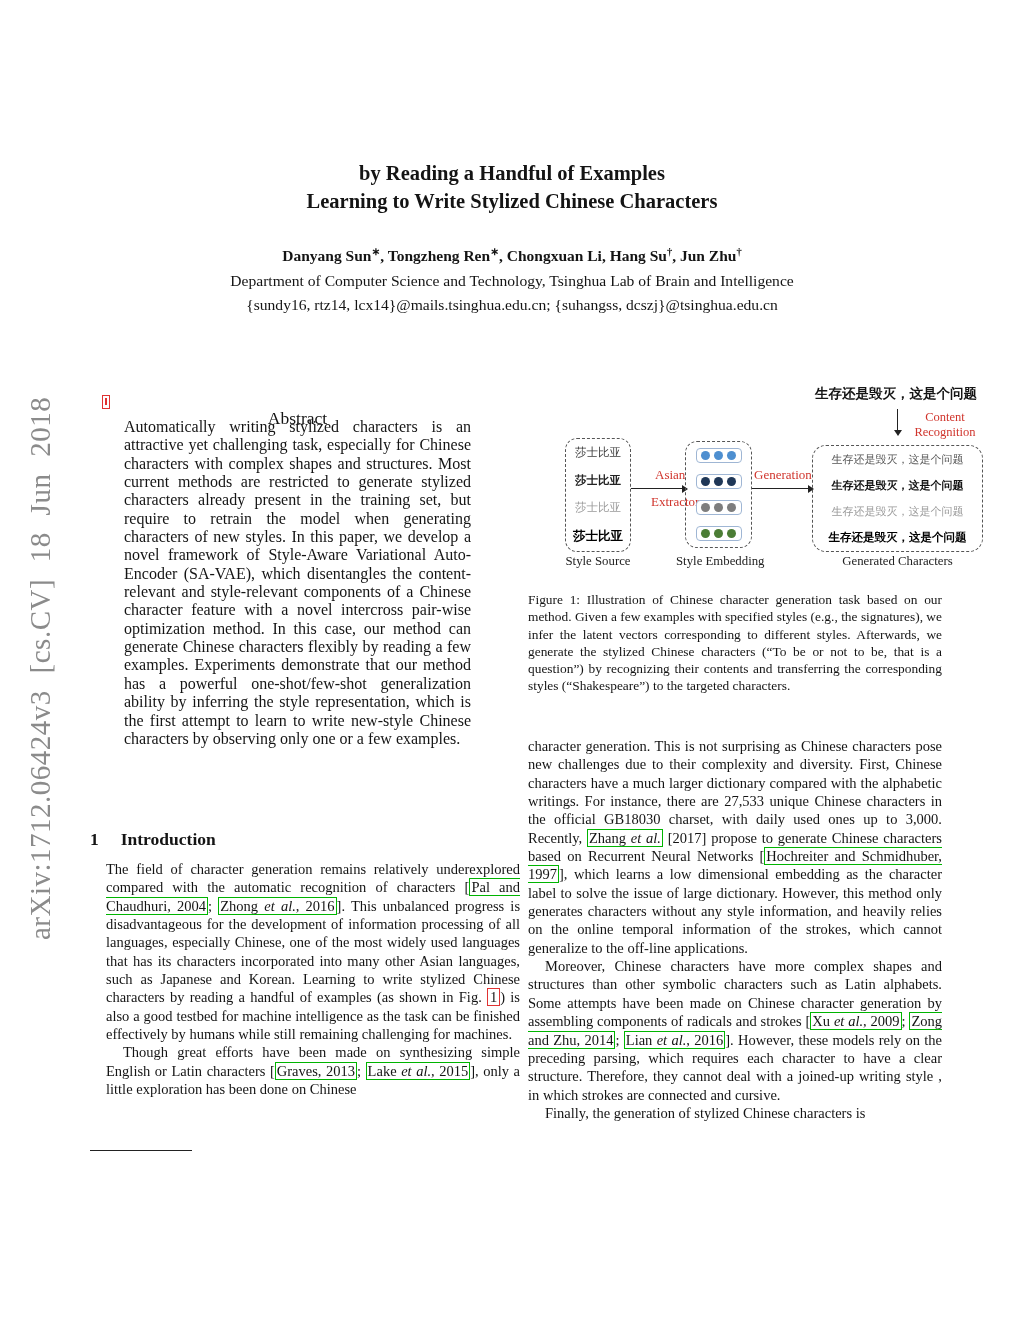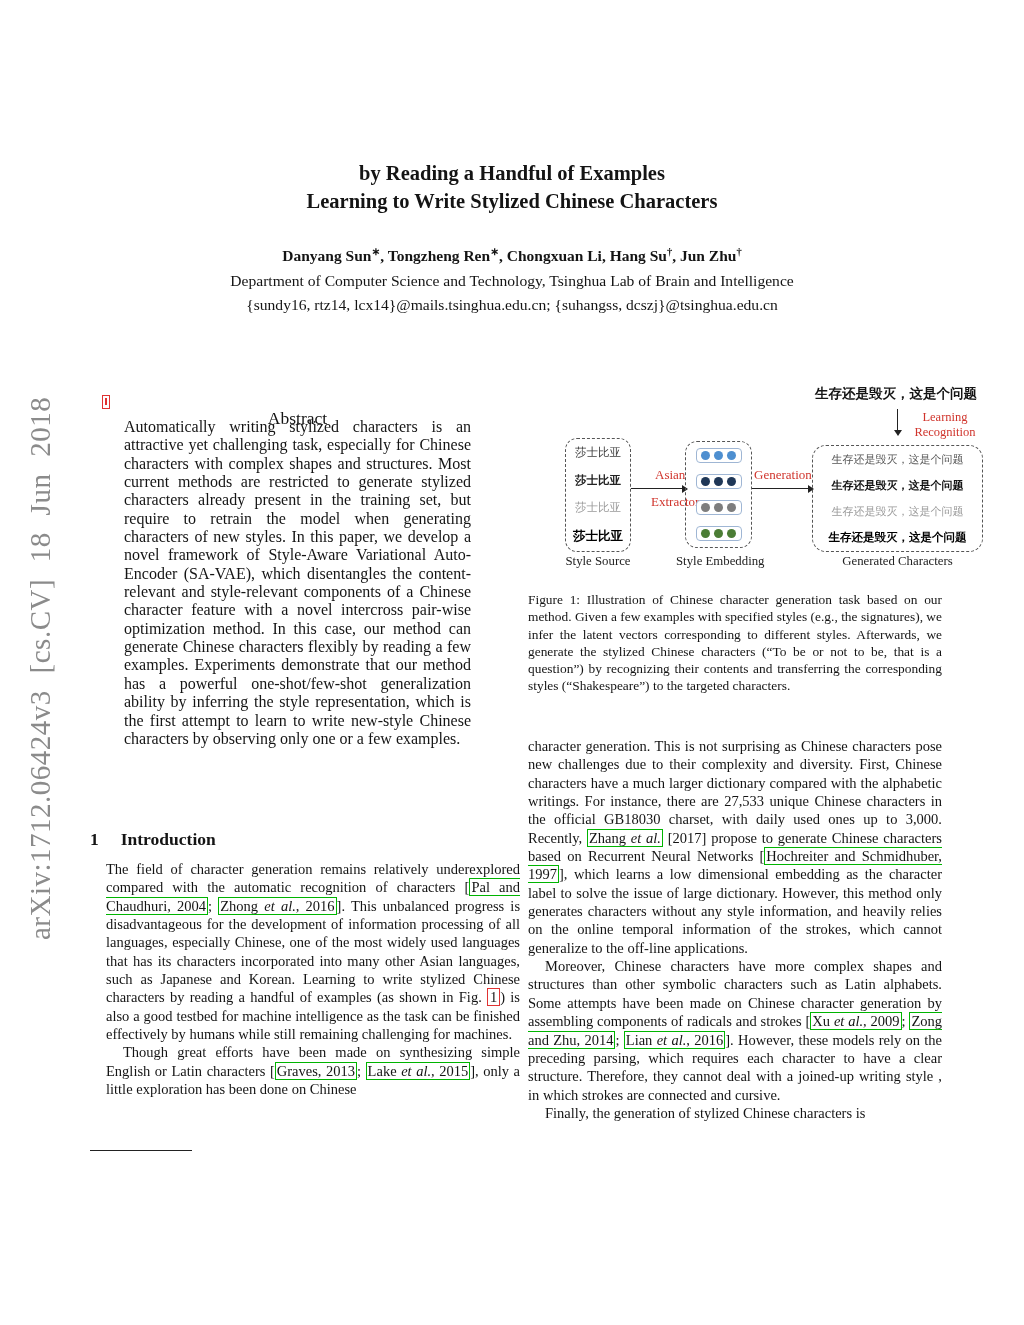--- a/index.html
+++ b/index.html
@@ -143,21 +143,21 @@
 
     <div class="figure">
       <div class="fig-query">生存还是毁灭，这是个问题</div>
 
       <div class="varrow">
         <div class="shaft"></div>
           <div class="vhead"></div>
       </div>
 
       <div class="fig-content-label">
-        <div>Learning</div>
+        <div>Content</div>
         <div>Recognition</div>
       </div>
 
       <div class="fig-box box-source">
         <div class="rows-flex">
           <div class="src0">莎士比亚</div>
           <div class="src1">莎士比亚</div>
           <div class="src2">莎士比亚</div>
           <div class="src3">莎士比亚</div>
         </div>

